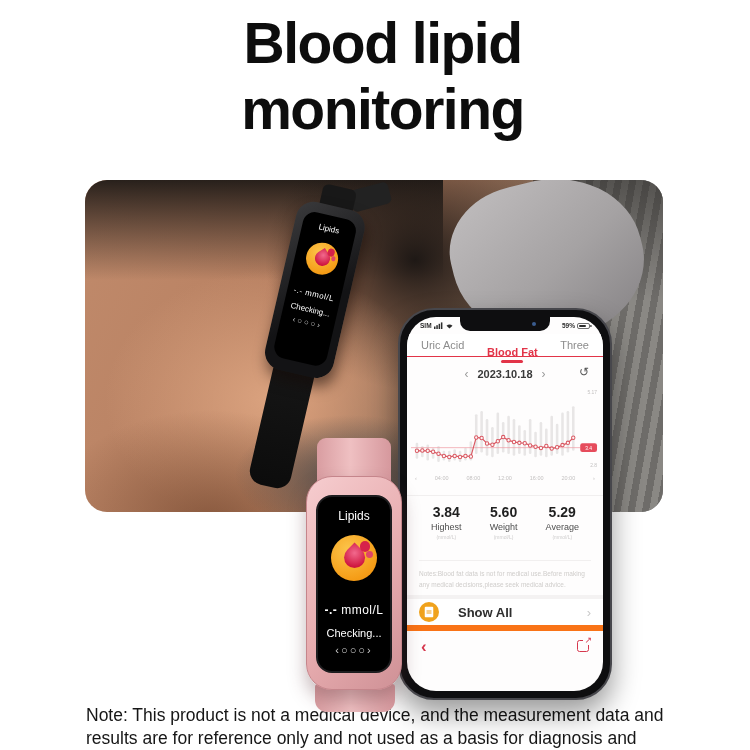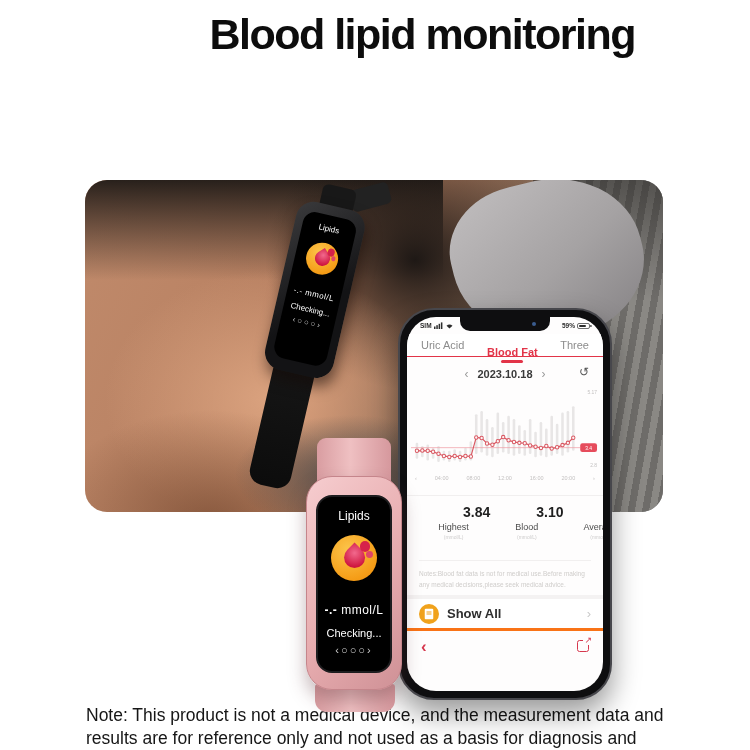--- a/index.html
+++ b/index.html
@@ -1,21 +1,21 @@
 <!DOCTYPE html>
 <html><head>
 <meta charset="utf-8">
 <style>
   * { margin:0; padding:0; box-sizing:border-box; }
   html,body { width:750px; height:750px; background:#ffffff; font-family:"Liberation Sans", sans-serif; }
   .canvas { position:relative; width:750px; height:750px; overflow:hidden; background:#fff; }
 
   
   .header { position:absolute; left:130px; top:10px; width:505px; text-align:right; z-index:5; }
-  .header h1 { font-size:43px; font-weight:700; letter-spacing:-1.5px; color:#0d0d0d; text-align:right; margin-bottom:10px; }
+  .header h1 { font-size:57px; font-weight:700; letter-spacing:-1.5px; color:#0d0d0d; text-align:center; margin-bottom:10px; }
   .header p { font-size:24px; line-height:1.3; color:#1b1b1b; }
 
   
   .photo { position:absolute; left:85px; top:180px; width:578px; height:332px; border-radius:22px; overflow:hidden; z-index:1;
            background:linear-gradient(115deg,#c08a6b 0%,#b67e5f 45%,#8a6a55 60%,#75716e 66%,#7b797a 100%); }
   .ph { position:absolute; }
   .ph-dark-top { left:0; top:0; width:62%; height:100px; background:linear-gradient(180deg,rgba(34,28,24,.96),rgba(34,28,24,0)); }
   .ph-dark-mid { left:180px; top:-50px; width:300px; height:260px; background:radial-gradient(closest-side,rgba(24,20,18,.95),rgba(24,20,18,0)); }
   .ph-skin-hi { left:20px; top:90px; width:330px; height:260px; background:radial-gradient(closest-side,rgba(222,166,130,.9),rgba(222,166,130,0)); }
   .ph-skin-lo { left:-40px; top:230px; width:330px; height:220px; background:radial-gradient(closest-side,rgba(122,77,52,.75),rgba(122,77,52,0)); }
@@ -87,27 +87,27 @@
   .daterow .chev { color:#9a9a9a; font-weight:400; font-size:12px; cursor:pointer; }
   .undo { position:absolute; right:14px; top:0; font-size:12px; color:#555; font-weight:400; cursor:pointer; }
 
   .chartbox { position:absolute; left:4px; right:4px; top:68px; height:90px; }
   .chartbox svg { width:100%; height:100%; display:block; }
 
   .xlabels { position:absolute; left:8px; right:8px; top:158px; display:flex; justify-content:space-between; font-size:5.5px; color:#c4c2c2; }
 
   .stats { position:absolute; left:0; right:0; top:178px; height:58px; display:flex; justify-content:space-around; align-items:flex-start; padding:8px 10px 0; border-top:1px solid #f1efef; }
   .stat { text-align:center; }
-  .stat .v { font-size:14px; font-weight:700; color:#1f1f1f;margin-left:46px; }
+  .stat .v { font-size:14px; font-weight:700; color:#1f1f1f; }
   .stat .l { font-size:9px; color:#4d4d4d; margin-top:2px; }
   .stat .u { font-size:5px; color:#cfcdcd; margin-top:2px; }
 
   .notes { position:absolute; left:12px; right:12px; top:243px; font-size:6.5px; line-height:1.7; color:#cfcdcb; border-top:1px solid #f1efef; padding-top:7px; }
 
-  .showall { position:absolute; left:0; right:0; top:278px; height:36px; border-top:4px solid #f4f2f2; border-bottom:3px solid #f97316; display:flex; align-items:center; padding:0 12px; gap:8px; cursor:pointer; background:#fff; }
+  .showall { position:absolute; left:0; right:0; top:278px; height:36px; border-top:4px solid #f4f2f2; border-bottom:6px solid #f97316; display:flex; align-items:center; padding:0 12px; gap:19px; cursor:pointer; background:#fff; }
   .sa-icon { width:20px; height:20px; border-radius:50%; background:#f0a21c; position:relative; flex:none; }
   .sa-icon i { position:absolute; left:50%; top:50%; transform:translate(-50%,-50%); width:9px; height:11px; border-radius:1.5px;
                background:linear-gradient(#f0a21c,#f0a21c) 50% 36%/5px 1px no-repeat,
                           linear-gradient(#f0a21c,#f0a21c) 50% 58%/5px 1px no-repeat,#fff; }
   .showall .sa-label { font-size:13px; color:#2e2e2e; font-weight:700; flex:1; }
   .showall .sa-chev { font-size:13px; color:#c9c9c9; }
 
   .bottomnav { position:absolute; left:0; right:0; top:314px; height:30px; display:flex; align-items:center; justify-content:space-between; padding:0 14px; }
   .bn-back { font-size:17px; color:#d6384e; font-weight:700; cursor:pointer; line-height:1; }
   .bn-export { position:relative; width:12px; height:12px; border:1.6px solid #d6384e; border-radius:2.5px; cursor:pointer; }
@@ -281,22 +281,22 @@
           <span>›</span>
         </div>
 
       <div class="stats">
           <div class="stat">
             <div class="v">3.84</div>
             <div class="l">Highest</div>
             <div class="u">(mmol/L)</div>
           </div>
           <div class="stat">
-            <div class="v">3.10</div>
-            <div class="l">Blood</div>
+            <div class="v">5.60</div>
+            <div class="l">Weight</div>
             <div class="u">(mmol/L)</div>
           </div>
           <div class="stat">
             <div class="v">5.29</div>
             <div class="l">Average</div>
             <div class="u">(mmol/L)</div>
           </div>
         </div>
 
       <div class="notes">Notes:Blood fat data is not for medical use.Before making any medical decisions,please seek medical advice.</div>

